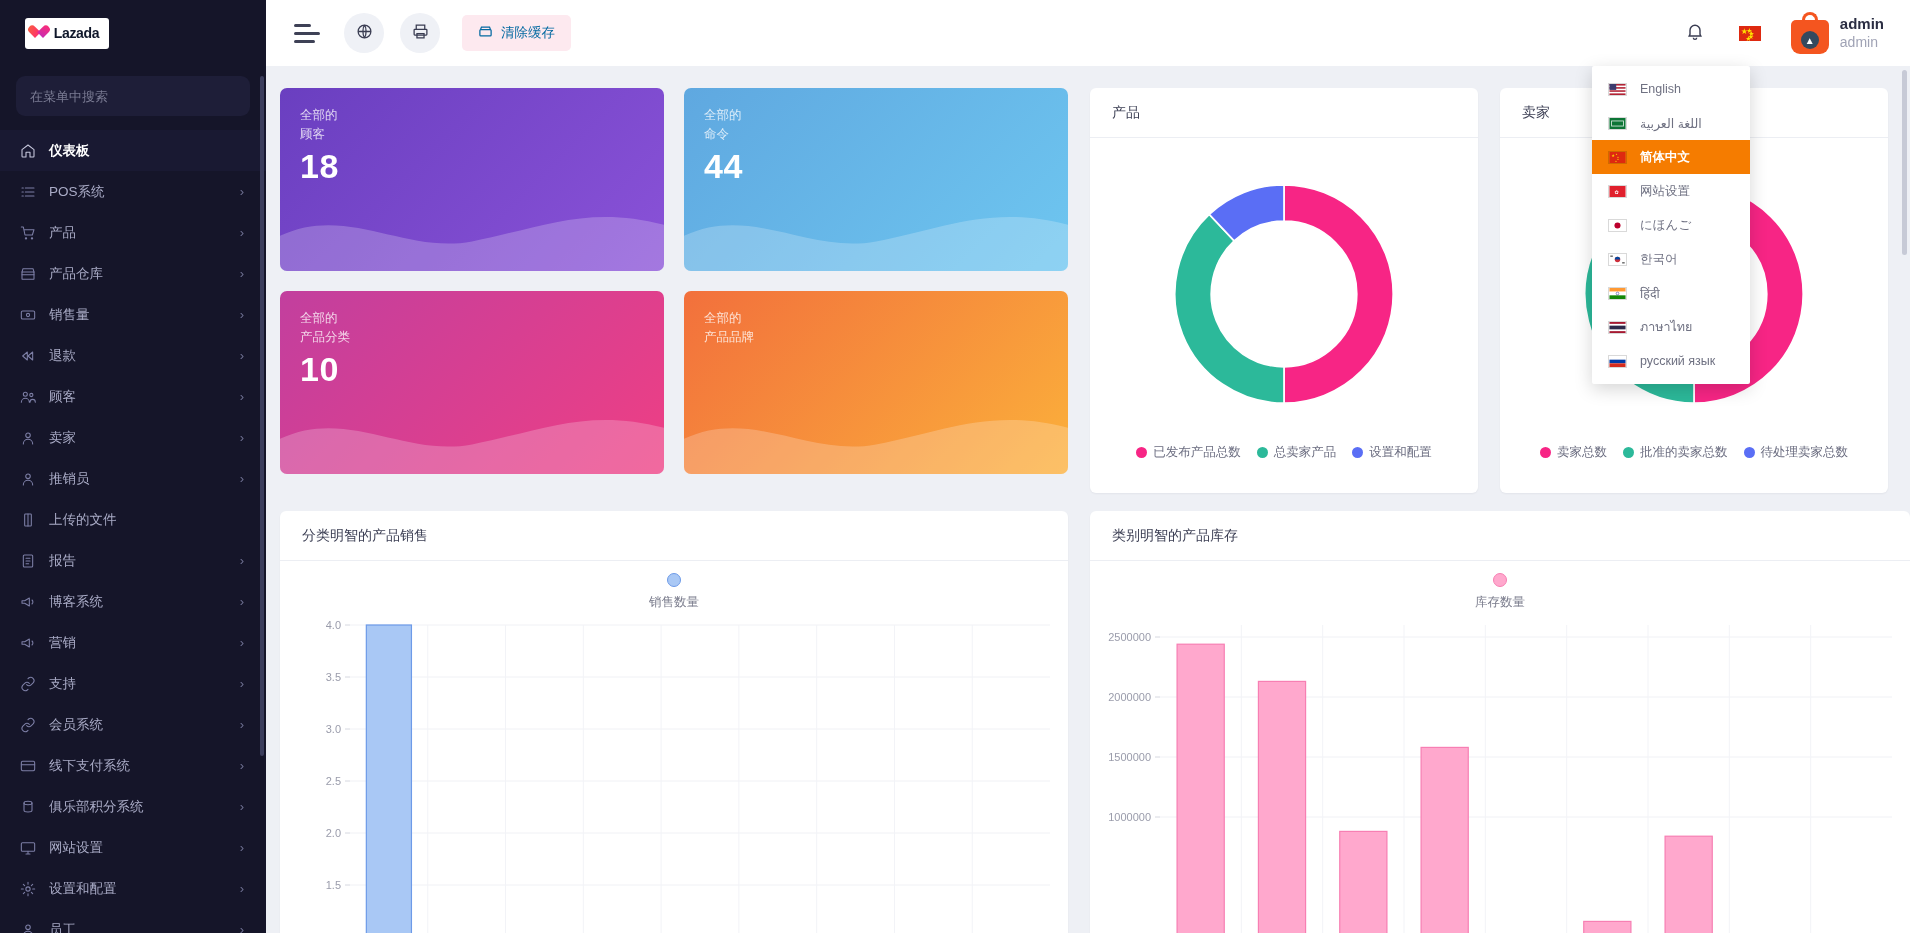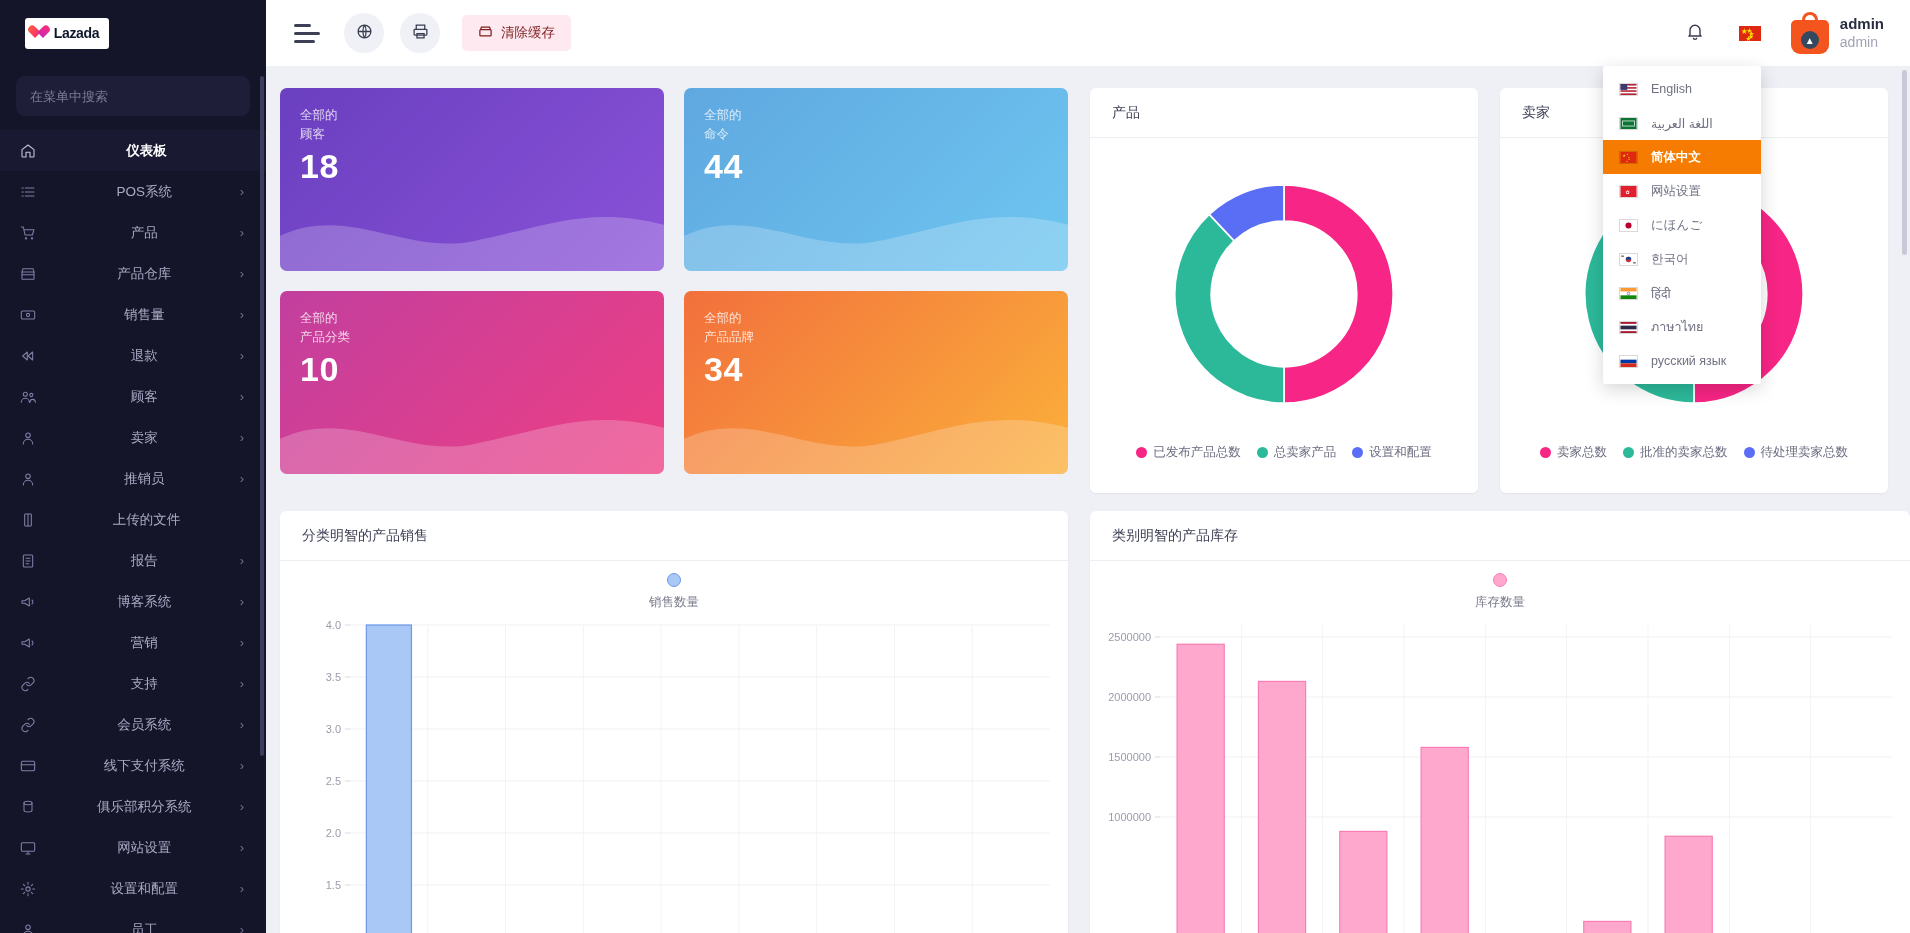--- a/index.html
+++ b/index.html
@@ -53,21 +53,21 @@
     cursor: pointer; position: relative;
   }
   .sb-item.active { color: #ffffff; font-weight: 700; background: #191932; }
   .sb-ico {
     width: 19px; min-width: 19px; height: 16px;
     display: flex; align-items: center; justify-content: flex-start;
     margin-right: 10px; color: #7d7fa6;
   }
   .sb-item.active .sb-ico { color: #c8c9de; }
   .sb-ico svg { display: block; }
-  .sb-label { flex: 1; white-space: nowrap; text-align: center; }
+  .sb-label { flex: 1; white-space: nowrap; }
   .sb-chev { color: #6e7092; font-size: 13px; line-height: 1; }
 
   .sb-scrollbar {
     position: absolute; right: 2px; top: 76px;
     width: 4px; height: 680px; border-radius: 3px;
     background: #3b3d5c;
   }
 
   
   .main { flex: 1; height: 933px; position: relative; background: #eef0f5; overflow: hidden; }
@@ -85,21 +85,21 @@
   .burger span:nth-child(3) { width: 21px; }
 
   .circ-btn {
     width: 40px; height: 40px; border-radius: 50%;
     background: #eff1f6; display: flex; align-items: center; justify-content: center;
     cursor: pointer; color: #3a3d52;
   }
   .tb-gap { width: 22px; }
   .cache-btn {
     display: flex; align-items: center; gap: 8px;
-    background: #fde9ef; color: #7f1d1d;
+    background: #fde9ef; color: #0369a1;
     border: none; border-radius: 5px;
     height: 36px; padding: 0 16px;
     font-size: 13.5px; font-family: inherit; cursor: pointer;
   }
   .tb-spacer { flex: 1; }
   .bell { cursor: pointer; color: #3a3d52; margin-right: 34px; }
   .flag-btn { width: 22px; height: 15px; cursor: pointer; margin-right: 30px; position: relative; }
   .flag-cn { background: #de2910; width: 22px; height: 15px; position: relative; display: block; }
   .flag-cn .st { position: absolute; color: #ffde00; font-size: 7px; line-height: 1; }
   .user-block { display: flex; align-items: center; gap: 11px; cursor: pointer; }
@@ -119,21 +119,21 @@
     width: 18px; height: 18px; border-radius: 50%; background: #34495e;
     display: flex; align-items: center; justify-content: center;
     color: #fff; font-size: 10px;
   }
   .user-names { display: flex; flex-direction: column; line-height: 1.25; }
   .user-name { font-size: 15px; font-weight: 700; color: #2b2e43; }
   .user-role { font-size: 14px; color: #a0a3b5; }
 
   
   .lang-menu {
-    position: absolute; top: 66px; right: 149px;
+    position: absolute; top: 66px; right: 160px;
     width: 158px; background: #ffffff;
     box-shadow: 0 5px 18px rgba(0,0,0,0.17);
     border-radius: 2px; z-index: 50;
     padding: 6px 0;
   }
   .lang-item {
     display: flex; align-items: center; gap: 13px;
     height: 34px; padding: 0 16px;
     font-size: 12.5px; color: #6f7182; cursor: pointer;
   }
@@ -584,21 +584,20 @@
                 <div class="stat-sub">全部的</div>
                 <div class="stat-sub">产品分类</div>
                 <div class="stat-num">10</div>
                 <svg class="wave" viewBox="0 0 400 80" preserveAspectRatio="none">
                   <path d="M0,42 C70,8 130,62 200,48 C270,34 320,8 400,30 L400,80 L0,80 Z" fill="rgba(255,255,255,0.22)"></path>
                 </svg>
               </div>
               <div class="stat-card c-orange">
                 <div class="stat-sub">全部的</div>
                 <div class="stat-sub">产品品牌</div>
-                <div class="stat-num">34</div>
                 <svg class="wave" viewBox="0 0 400 80" preserveAspectRatio="none">
                   <path d="M0,42 C70,8 130,62 200,48 C270,34 320,8 400,30 L400,80 L0,80 Z" fill="rgba(255,255,255,0.22)"></path>
                 </svg>
               </div>
             </div>
         </div>
 
         <div class="col-right">
           <div class="row">
             <div class="panel donut-panel" style="flex:1">

